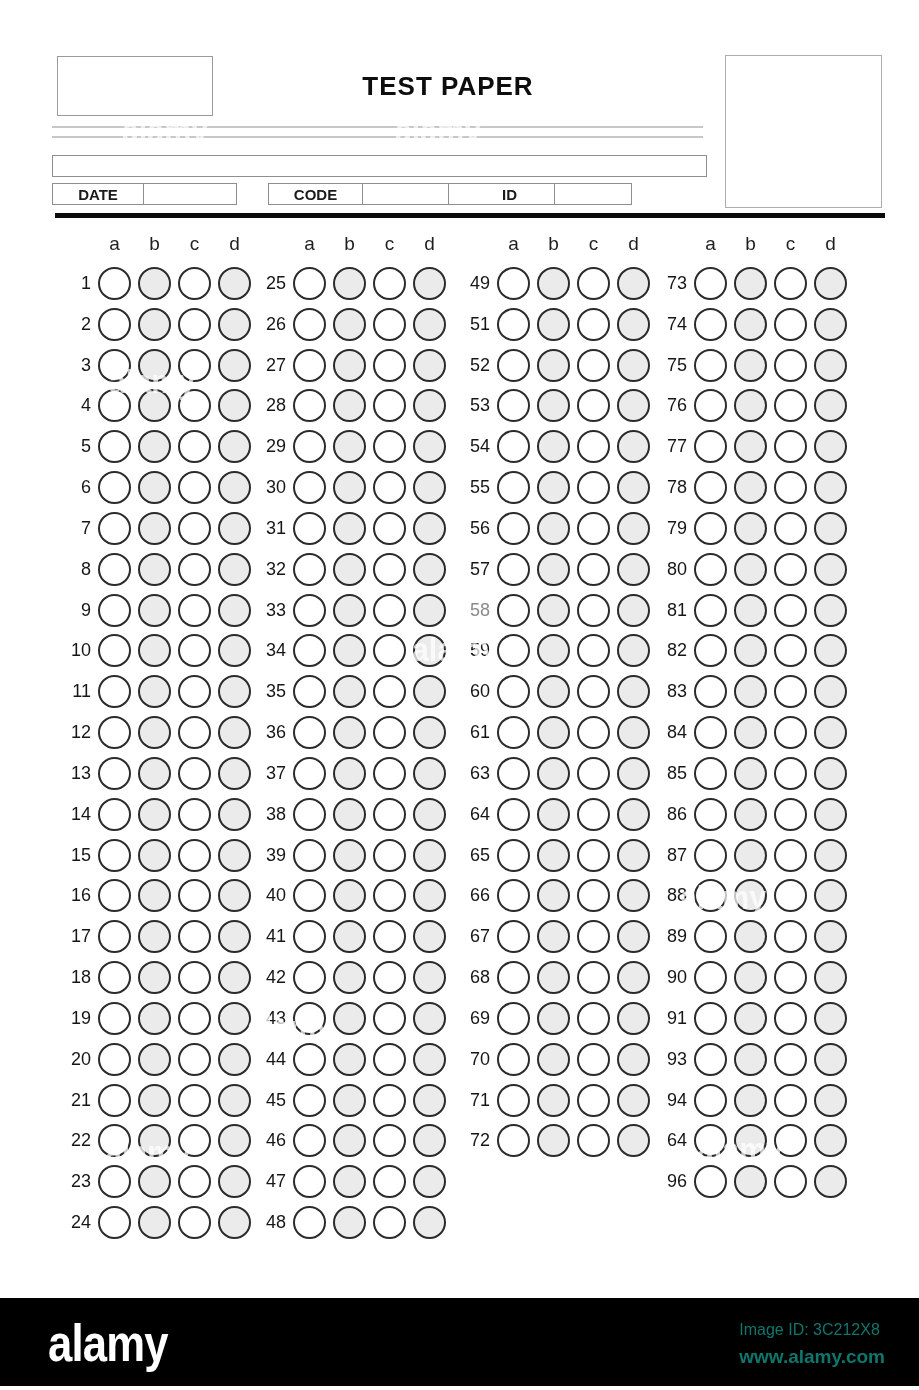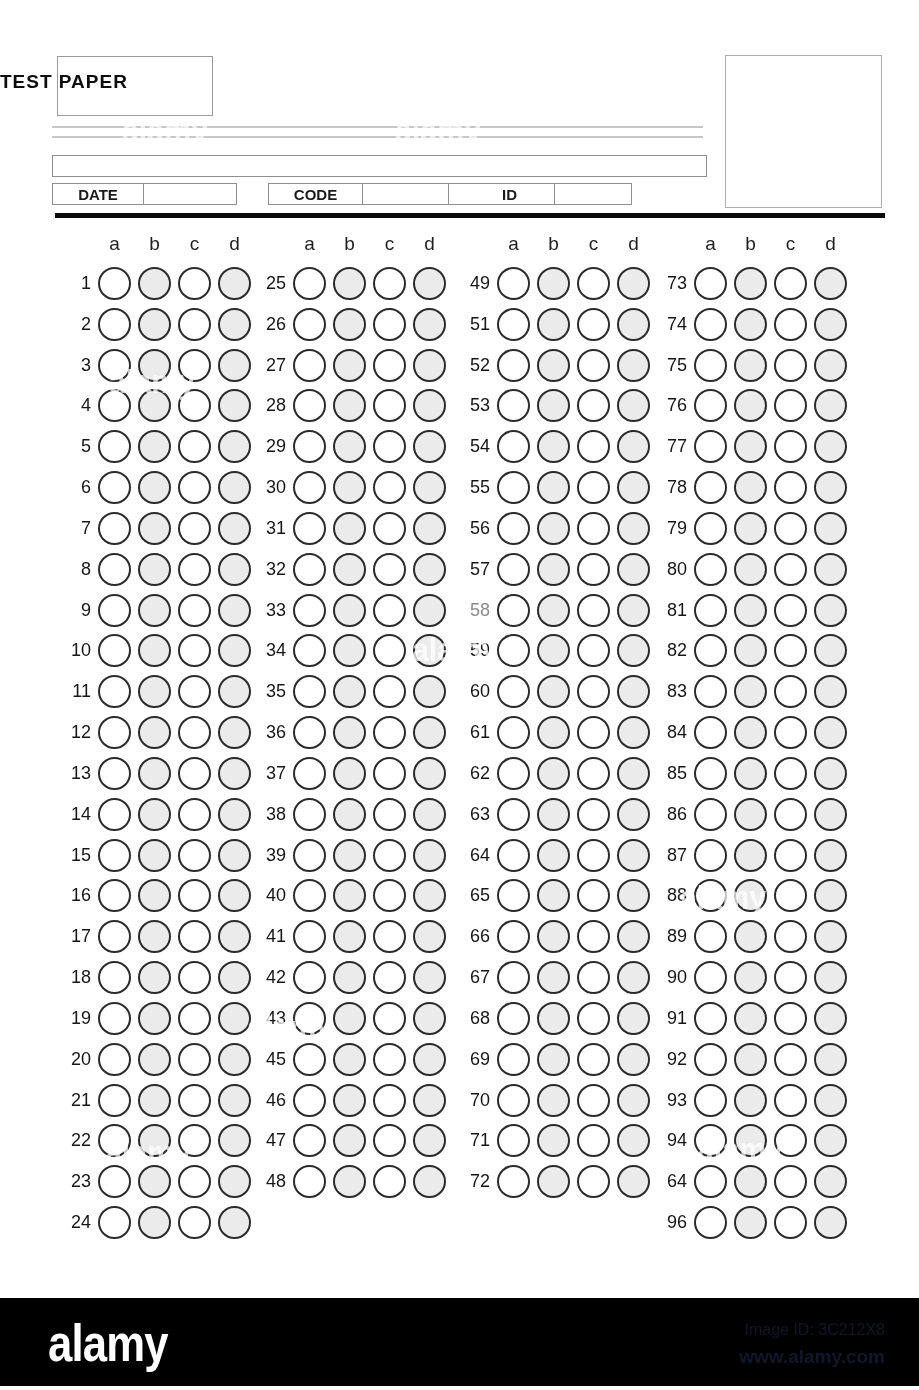--- a/index.html
+++ b/index.html
@@ -4,22 +4,22 @@
 <style>
   html,body{margin:0;padding:0;background:#fff;}
   .page{position:relative;width:919px;height:1390px;background:#fff;overflow:hidden;
         font-family:"Liberation Sans",sans-serif;color:#111;}
 
   
   .corner-box{position:absolute;left:57px;top:56px;width:154px;height:58px;
               border:1px solid #9b9b9b;background:#fff;}
   .photo-box{position:absolute;left:725px;top:55px;width:155px;height:151px;
              border:1.5px solid #adadad;background:#fff;}
-  .title{position:absolute;top:71px;left:0;width:896px;
-         font-size:19px;font-weight:600;letter-spacing:1px;color:#0d0d0d;}
+  .title{position:absolute;top:71px;left:0;width:896px;text-align:center;
+         font-size:26px;font-weight:600;letter-spacing:1px;color:#0d0d0d;}
   .hline{position:absolute;left:52px;width:651px;height:2px;background:#c7c7c7;}
   .hline.l1{top:126px;} .hline.l2{top:136px;}
 
   .fbox{position:absolute;height:22px;border:1px solid #8f8f8f;box-sizing:border-box;
         display:flex;background:#fff;}
   .flabel{display:flex;align-items:center;justify-content:center;
           font-size:15px;font-weight:600;color:#1a1a1a;
           border-right:1px solid #8f8f8f;box-sizing:border-box;}
   .fvalue{flex:1;}
   .name-row{left:52px;top:155px;width:655px;}
@@ -51,21 +51,21 @@
   #wm-layer{position:absolute;left:0;top:0;width:100%;height:100%;pointer-events:none;z-index:5;}
   .wm{position:absolute;transform:translate(-50%,-50%) scaleX(0.92);
       font-size:33px;font-weight:bold;color:rgba(255,255,255,0.72);white-space:nowrap;}
 
   
   .footer-bar{position:absolute;left:0;top:1298px;width:919px;height:88px;
               background:var(--bar,#000);z-index:6;}
   .footer-logo{position:absolute;left:48px;top:1317px;font-size:52px;font-weight:bold;
                color:#fff;letter-spacing:-1px;transform:scaleX(0.84);transform-origin:left top;
                line-height:1;z-index:7;}
-  .footer-right{position:absolute;right:34px;top:1321px;text-align:right;color:#0f172a;z-index:7;}
+  .footer-right{position:absolute;right:34px;top:1321px;color:#0f766e;z-index:7;}
   .footer-id{font-size:16px;margin-bottom:7px;}
   .footer-url{font-size:19px;font-weight:bold;}
 </style>
 </head>
 <body>
 
 <div class="page">
 
   <div class="corner-box"></div>
   <div class="title">TEST PAPER</div>
@@ -410,20 +410,27 @@
             <div class="bubble shaded"></div>
           </div>
           <div class="row">
             <div class="num">43</div>
             <div class="bubble"></div>
             <div class="bubble shaded"></div>
             <div class="bubble"></div>
             <div class="bubble shaded"></div>
           </div>
           <div class="row">
+            <div class="num">44</div>
+            <div class="bubble"></div>
+            <div class="bubble shaded"></div>
+            <div class="bubble"></div>
+            <div class="bubble shaded"></div>
+          </div>
+          <div class="row">
             <div class="num">45</div>
             <div class="bubble"></div>
             <div class="bubble shaded"></div>
             <div class="bubble"></div>
             <div class="bubble shaded"></div>
           </div>
           <div class="row">
             <div class="num">46</div>
             <div class="bubble"></div>
             <div class="bubble shaded"></div>
@@ -533,27 +540,20 @@
             <div class="bubble shaded"></div>
           </div>
           <div class="row">
             <div class="num">61</div>
             <div class="bubble"></div>
             <div class="bubble shaded"></div>
             <div class="bubble"></div>
             <div class="bubble shaded"></div>
           </div>
           <div class="row">
-            <div class="num">62</div>
-            <div class="bubble"></div>
-            <div class="bubble shaded"></div>
-            <div class="bubble"></div>
-            <div class="bubble shaded"></div>
-          </div>
-          <div class="row">
             <div class="num">63</div>
             <div class="bubble"></div>
             <div class="bubble shaded"></div>
             <div class="bubble"></div>
             <div class="bubble shaded"></div>
           </div>
           <div class="row">
             <div class="num">64</div>
             <div class="bubble"></div>
             <div class="bubble shaded"></div>
@@ -754,27 +754,20 @@
             <div class="bubble shaded"></div>
           </div>
           <div class="row">
             <div class="num">91</div>
             <div class="bubble"></div>
             <div class="bubble shaded"></div>
             <div class="bubble"></div>
             <div class="bubble shaded"></div>
           </div>
           <div class="row">
-            <div class="num">92</div>
-            <div class="bubble"></div>
-            <div class="bubble shaded"></div>
-            <div class="bubble"></div>
-            <div class="bubble shaded"></div>
-          </div>
-          <div class="row">
             <div class="num">93</div>
             <div class="bubble"></div>
             <div class="bubble shaded"></div>
             <div class="bubble"></div>
             <div class="bubble shaded"></div>
           </div>
           <div class="row">
             <div class="num">94</div>
             <div class="bubble"></div>
             <div class="bubble shaded"></div>

